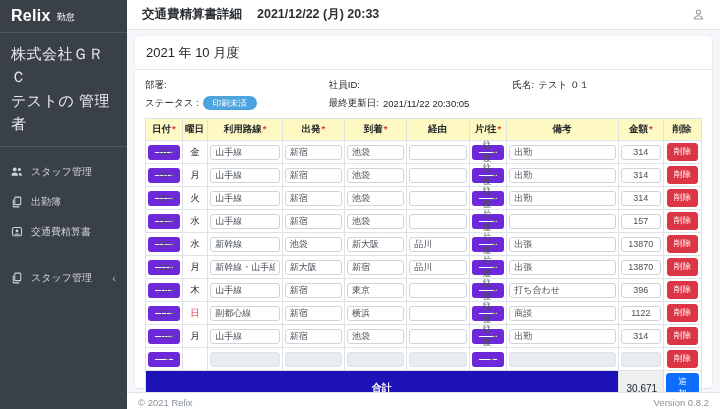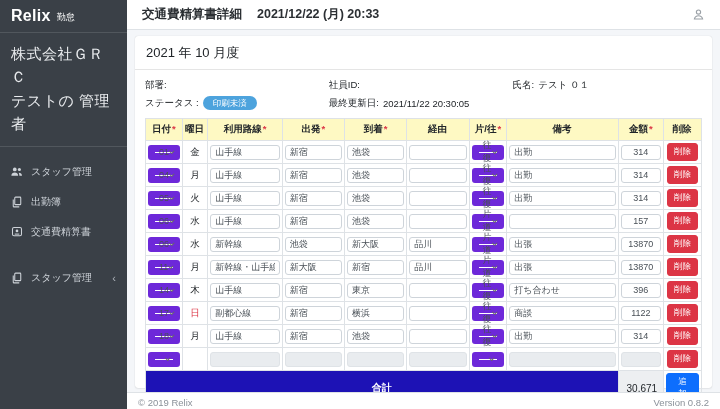--- a/index.html
+++ b/index.html
@@ -423,18 +423,18 @@
           <div class="actions">
             
             
           </div>
 
         </div>
       </div>
     </div>
 
     <footer class="footer">
-      <span>© 2019 Relix</span>
+      <span>© 2021 Relix</span>
       <span>Version 0.8.2</span>
     </footer>
 
   </div>
 </div>
 
 </body></html>

